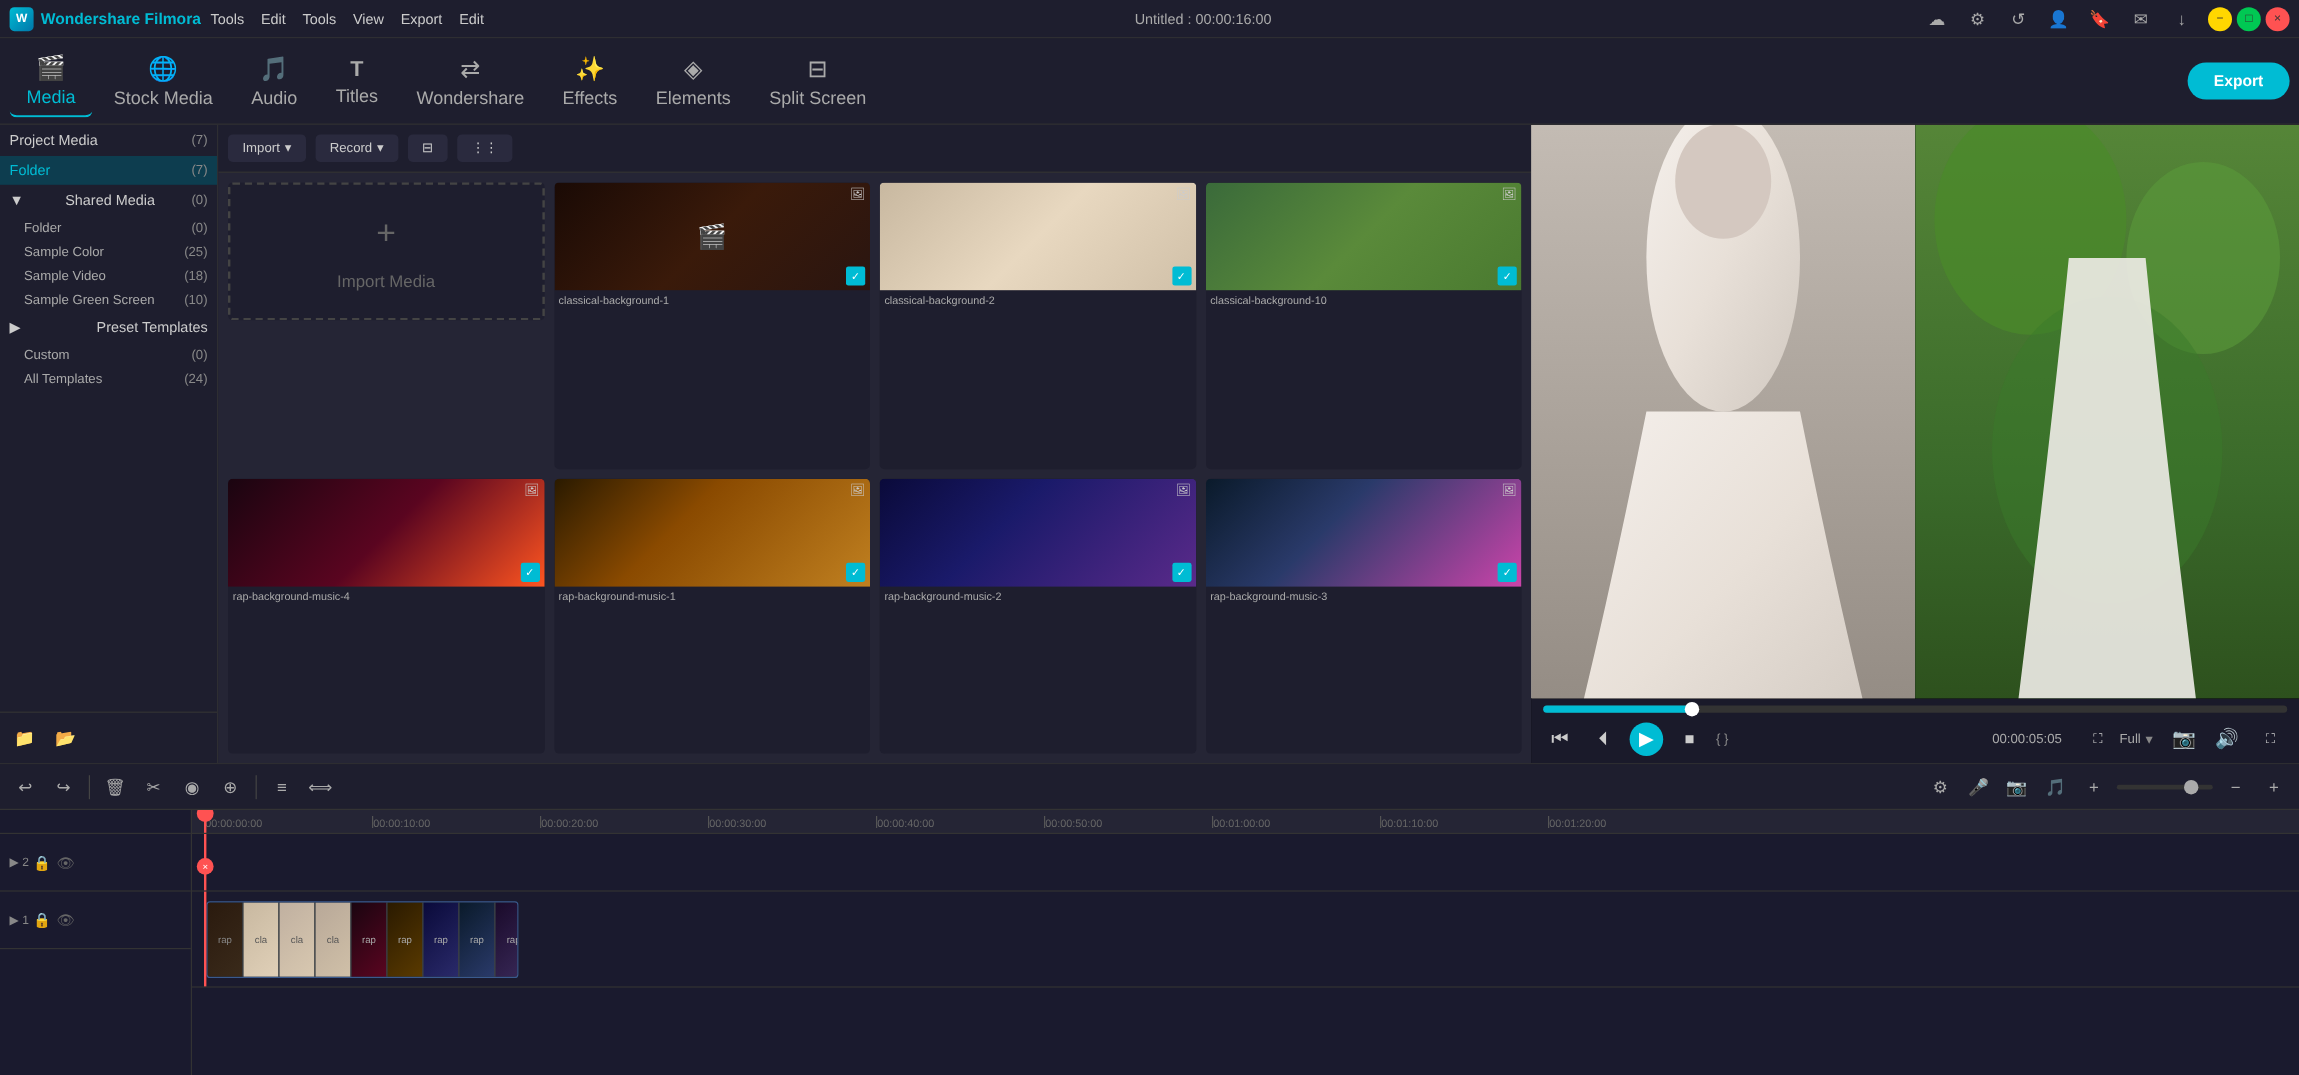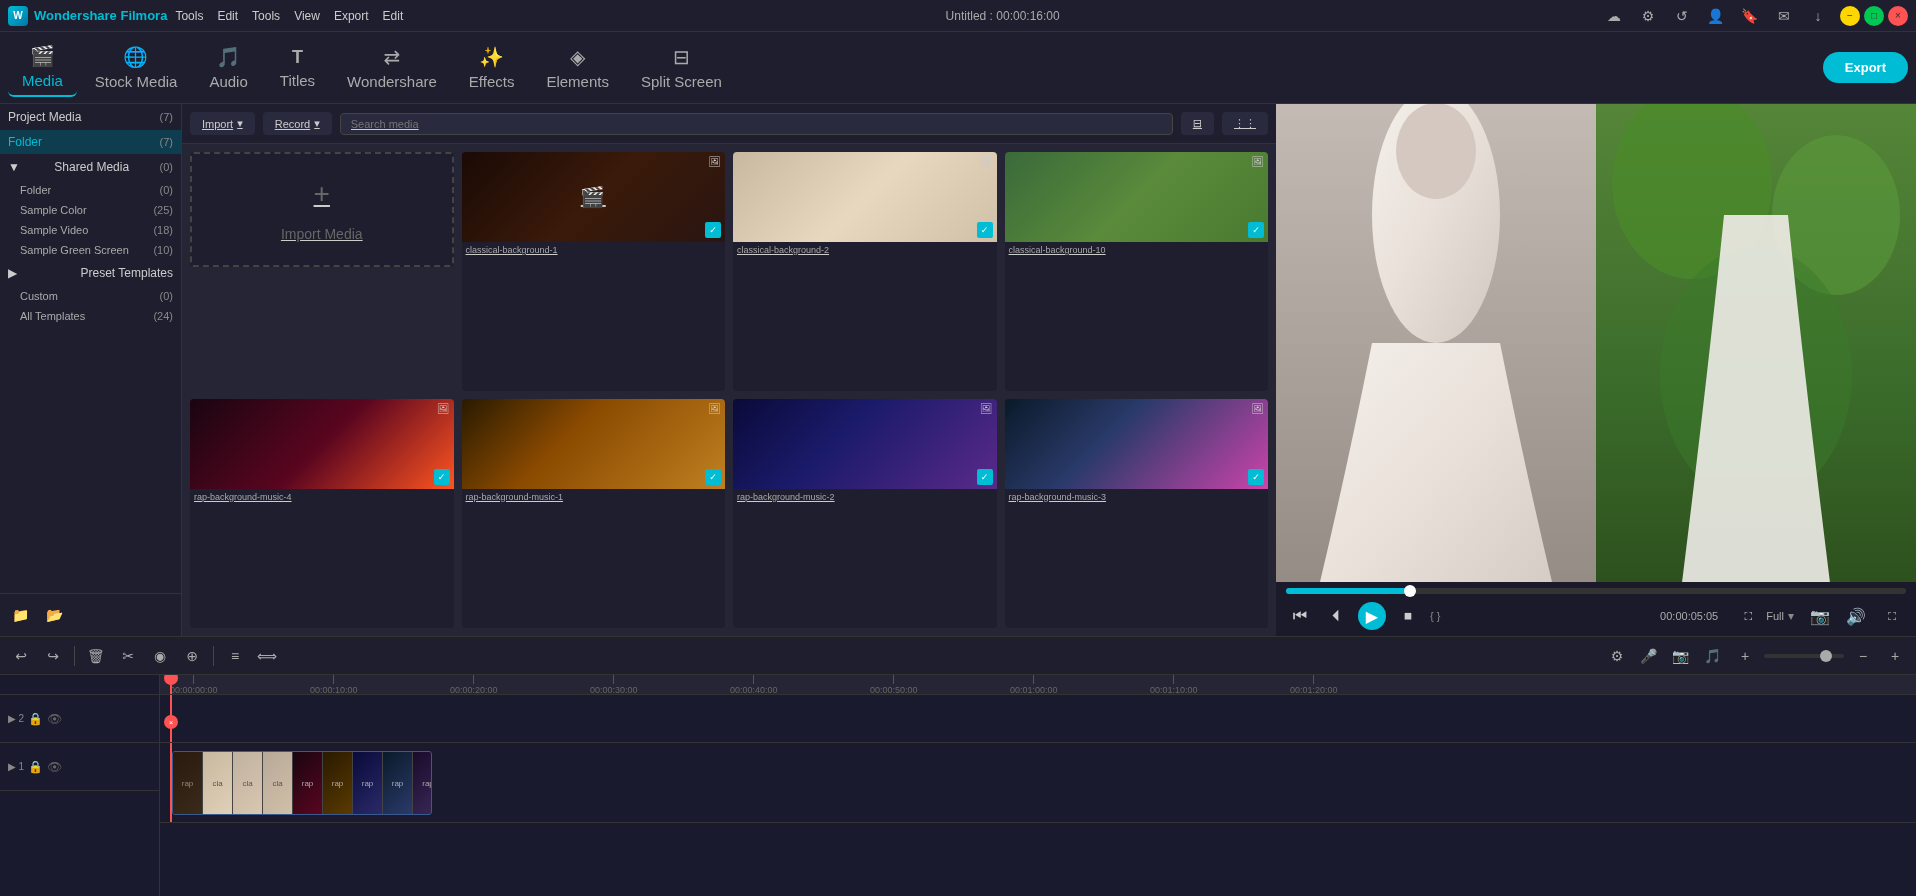--- a/index.html
+++ b/index.html
@@ -39,21 +39,21 @@
     .panel-section-header .section-title { font-size: 12px; color: #ccc; }
     .panel-section-header .section-count { color: #888; font-size: 11px; }
     .panel-item { display: flex; align-items: center; justify-content: space-between; padding: 4px 8px 4px 20px; cursor: pointer; color: #aaa; }
     .panel-item .item-name { font-size: 11px; }
     .panel-item .item-count { color: #888; font-size: 11px; }
     .panel-folder-item { display: flex; align-items: center; justify-content: space-between; padding: 5px 8px; cursor: pointer; background: #0d3d4f; color: #00bcd4; }
     .panel-folder-item .item-name { font-size: 12px; }
     .panel-folder-item .item-count { color: #888; font-size: 11px; }
 
     
-    #media-area { flex: 1; background: #252535; display: flex; flex-direction: column; text-decoration: underline; }
+    #media-area { flex: 1; background: #252535; display: flex; flex-direction: column; }
     #media-toolbar { display: flex; align-items: center; gap: 8px; padding: 8px; background: #1e1e2e; border-bottom: 1px solid #333; }
     .media-btn { background: #2a2a3e; border: none; color: #ccc; padding: 5px 12px; border-radius: 4px; cursor: pointer; font-size: 11px; display: flex; align-items: center; gap: 4px; }
     #search-box { flex: 1; background: #2a2a3e; border: 1px solid #444; border-radius: 4px; padding: 4px 10px; color: #ccc; font-size: 11px; }
     .media-grid { padding: 8px; display: grid; grid-template-columns: repeat(4, 1fr); gap: 8px; overflow-y: auto; flex: 1; }
     .media-item { background: #1e1e2e; border-radius: 4px; overflow: hidden; cursor: pointer; position: relative; }
     .media-thumb { width: 100%; height: 90px; background: #333; position: relative; overflow: hidden; }
     .media-check { position: absolute; bottom: 4px; right: 4px; width: 16px; height: 16px; background: #00bcd4; border-radius: 2px; display: flex; align-items: center; justify-content: center; color: white; font-size: 9px; }
     .media-icon-badge { position: absolute; top: 4px; right: 4px; color: #ccc; font-size: 10px; }
     .media-label { font-size: 9px; color: #aaa; padding: 3px 4px; white-space: nowrap; overflow: hidden; text-overflow: ellipsis; }
     .import-card { background: #1e1e2e; border: 2px dashed #444; border-radius: 4px; display: flex; flex-direction: column; align-items: center; justify-content: center; cursor: pointer; height: 115px; color: #666; }
@@ -79,21 +79,21 @@
     #timeline-toolbar { display: flex; align-items: center; gap: 6px; padding: 4px 8px; background: #1e1e2e; border-bottom: 1px solid #333; height: 38px; }
     .tl-btn { background: none; border: none; color: #aaa; cursor: pointer; font-size: 14px; width: 26px; height: 26px; display: flex; align-items: center; justify-content: center; border-radius: 4px; }
     .tl-divider { width: 1px; height: 20px; background: #444; margin: 0 2px; }
     #timeline-body { display: flex; flex: 1; overflow: hidden; }
     #timeline-tracks-header { width: 160px; background: #1a1a2e; border-right: 1px solid #333; display: flex; flex-direction: column; flex-shrink: 0; }
     .track-header { display: flex; align-items: center; gap: 4px; padding: 4px 8px; height: 48px; border-bottom: 1px solid #333; }
     .track-label { font-size: 10px; color: #888; }
     .track-ctrl-icon { color: #666; cursor: pointer; font-size: 12px; }
     #timeline-content { flex: 1; overflow-x: auto; overflow-y: hidden; position: relative; }
     .timeline-ruler { height: 20px; background: #252535; border-bottom: 1px solid #333; display: flex; align-items: center; position: relative; }
-    .ruler-mark { position: absolute; top: 0; height: 20px; display: flex; flex-direction: column; align-items: center; font-size: 9px; color: #666; justify-content: space-between; }
+    .ruler-mark { position: absolute; top: 0; height: 20px; display: flex; flex-direction: row; align-items: center; font-size: 9px; color: #666; justify-content: space-between; }
     .ruler-mark .tick { width: 1px; height: 10px; background: #555; }
     .ruler-mark .lbl { margin-top: 1px; }
     .track-row { height: 48px; border-bottom: 1px solid #333; position: relative; }
     .clip-strip { position: absolute; top: 4px; height: 40px; background: linear-gradient(135deg, #2a4a6e, #1a3a5e); border-radius: 3px; border: 1px solid #3a5a8e; display: flex; overflow: hidden; cursor: pointer; }
   </style>
 </head>
 <body>
 
 <div id="titlebar">
   <div class="left">
@@ -226,21 +226,20 @@
   <div id="media-area">
     <div id="media-toolbar">
       <button class="media-btn">
         <span>Import</span>
         <span>▾</span>
       </button>
       <button class="media-btn">
         <span>Record</span>
         <span>▾</span>
       </button>
-      <input id="search-box" type="text" placeholder="Search media" style="">
       <button class="media-btn">
         <span>⊟</span>
       </button>
       <button class="media-btn">
         <span>⋮⋮</span>
       </button>
     </div>
 
     <div class="media-grid">
 

